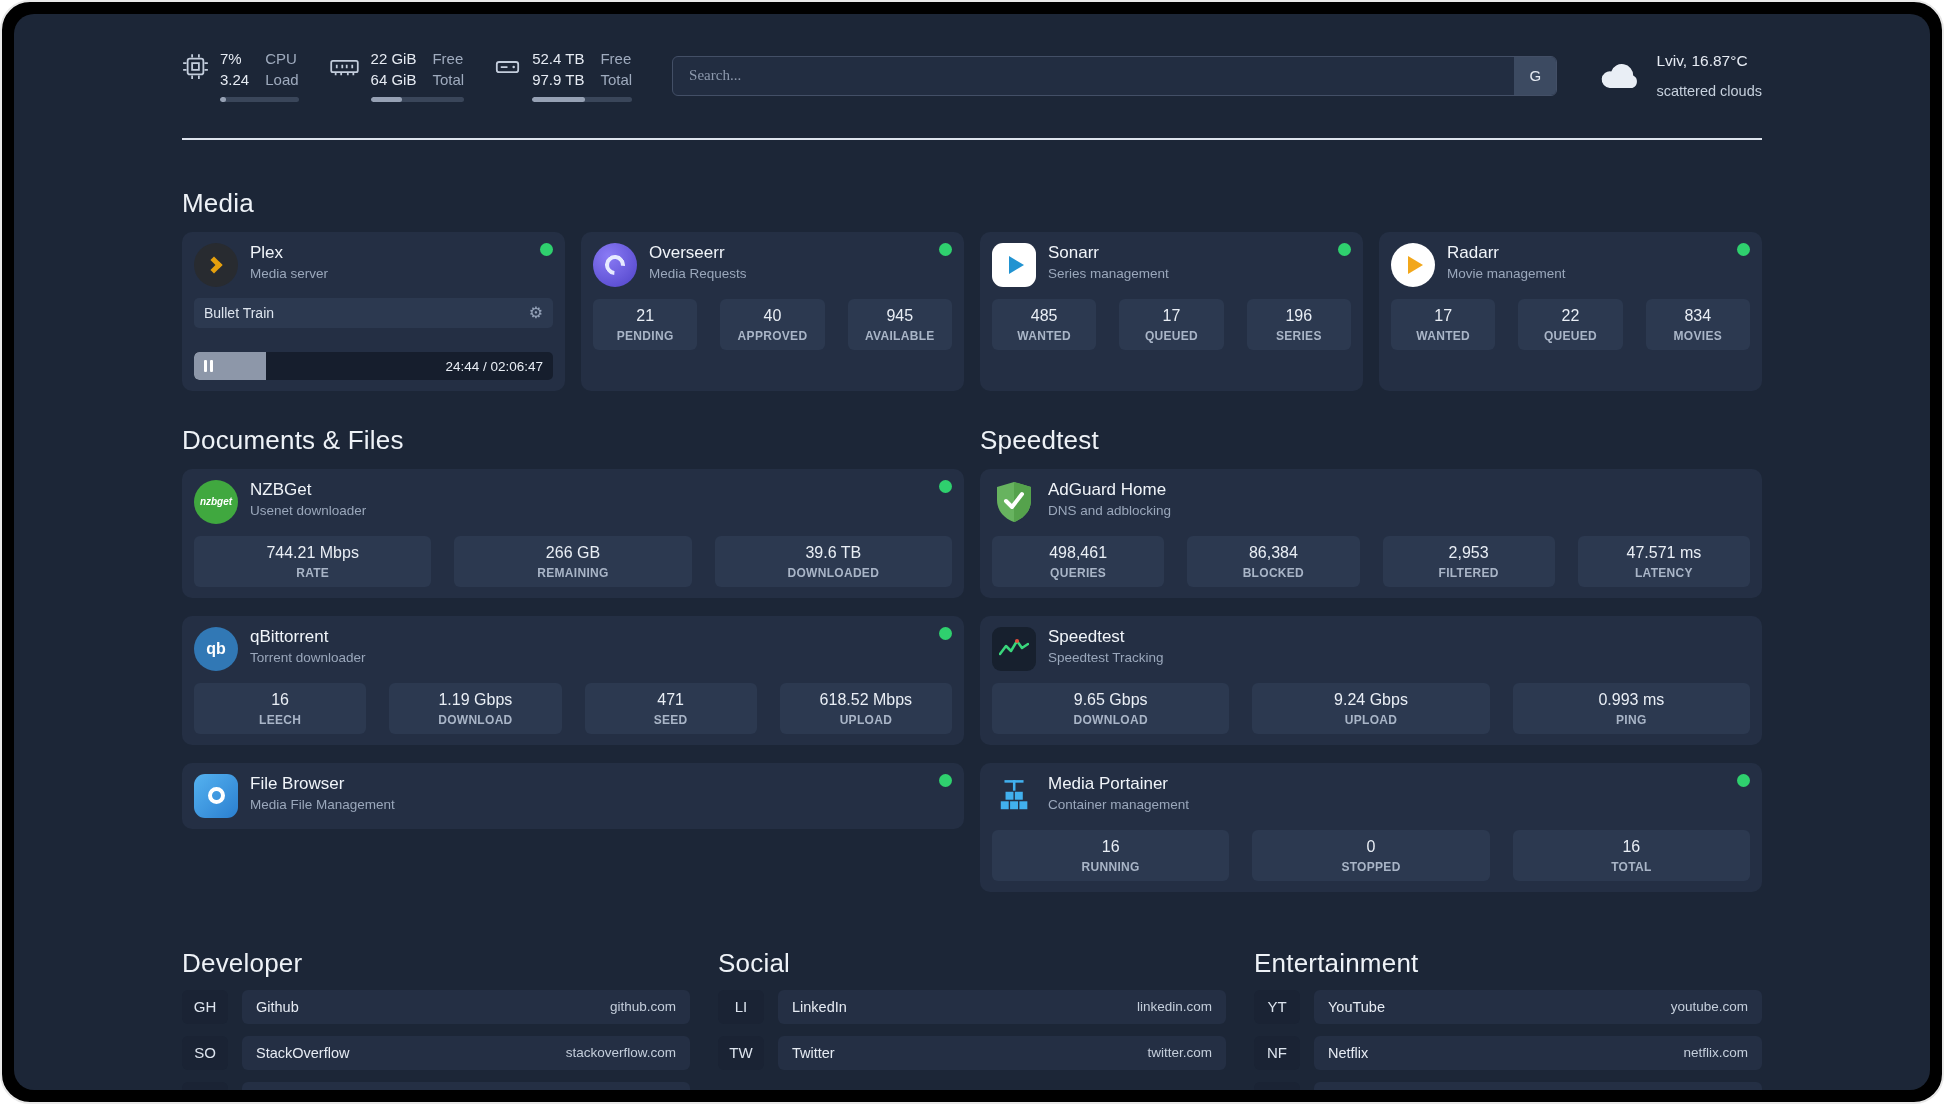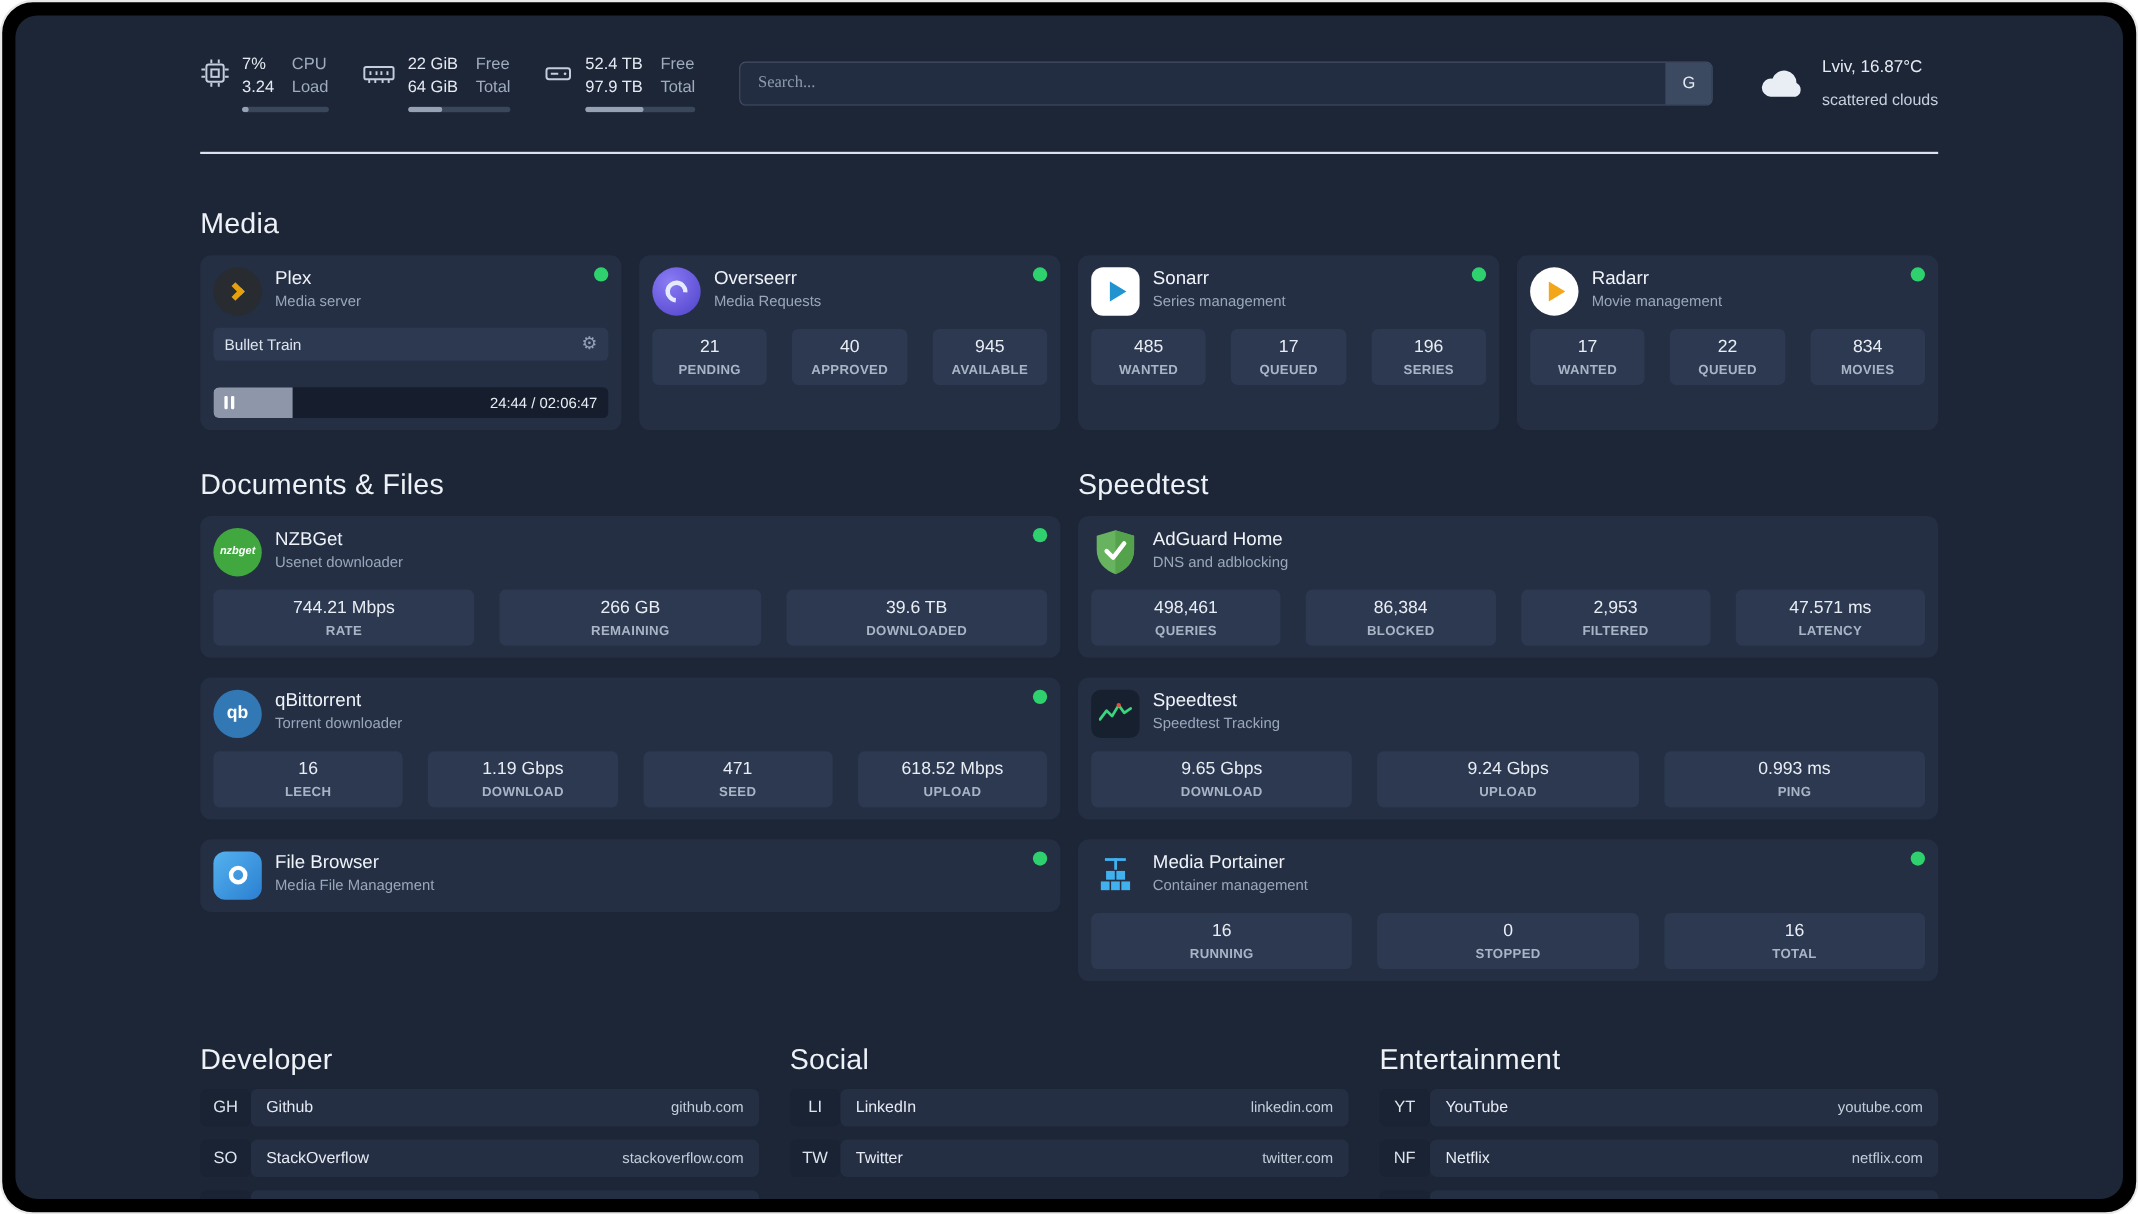--- a/index.html
+++ b/index.html
@@ -54,21 +54,21 @@
   .ptime{position:absolute;right:10px;top:50%;transform:translateY(-50%);font-size:13.5px;color:#e9eef5;white-space:nowrap}
 
   
   .two-col{display:grid;grid-template-columns:1fr 1fr;gap:16px;margin-top:34px;align-items:start}
   .colstack .card{margin-top:18px}
   .colstack h2{margin-bottom:14px}
   .colstack .card:first-of-type{margin-top:0}
 
   
   .bookmarks{display:grid;grid-template-columns:repeat(3,1fr);gap:28px;margin-top:56px;padding-bottom:30px}
-  .bmrow{display:flex;margin-top:12px;cursor:pointer}
+  .bmrow{display:flex;gap:14px;margin-top:12px;cursor:pointer}
   .bmgroup h2{margin-bottom:6px}
   .bmabbr{width:46px;height:34px;flex:0 0 46px;background:#1a2334;border-radius:6px;color:#dde4ee;font-size:15px;display:flex;align-items:center;justify-content:center}
   .bmpill{flex:1;height:34px;background:#242f44;border-radius:6px;display:flex;align-items:center;padding:0 14px;min-width:0}
   .bmname{font-size:14.5px;color:#e6ebf3;white-space:nowrap}
   .bmurl{margin-left:auto;font-size:13.5px;color:#c4cedb;white-space:nowrap}
 
   
   .icn-plex{background:#282b30;border-radius:50%}
   .chev{width:12px;height:12px;border-top:5px solid #e5a00d;border-right:5px solid #e5a00d;transform:rotate(45deg);margin-left:-5px}
   .icn-overseerr{background:radial-gradient(circle at 35% 30%,#8a7bf5,#4f42c8);border-radius:50%}

